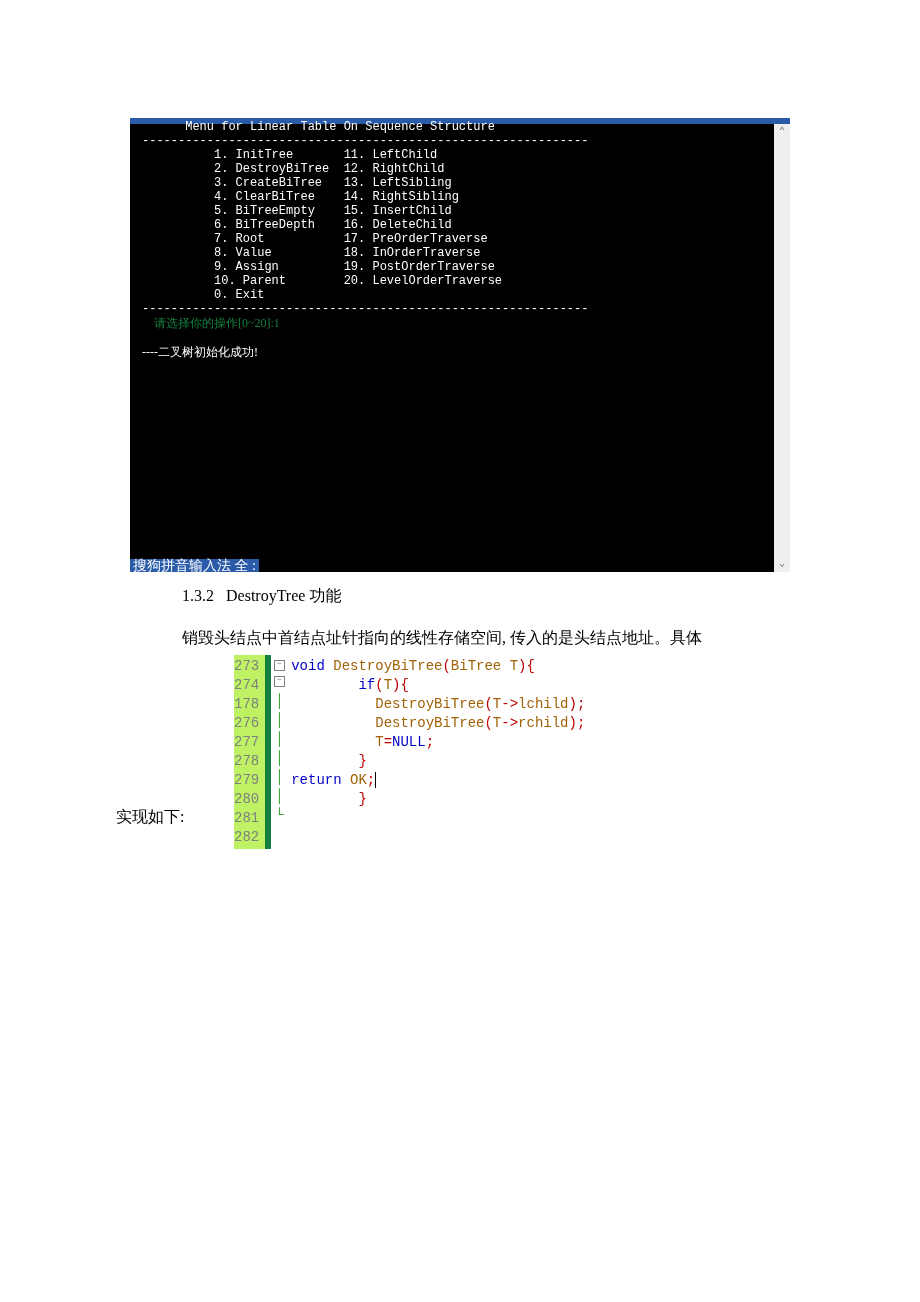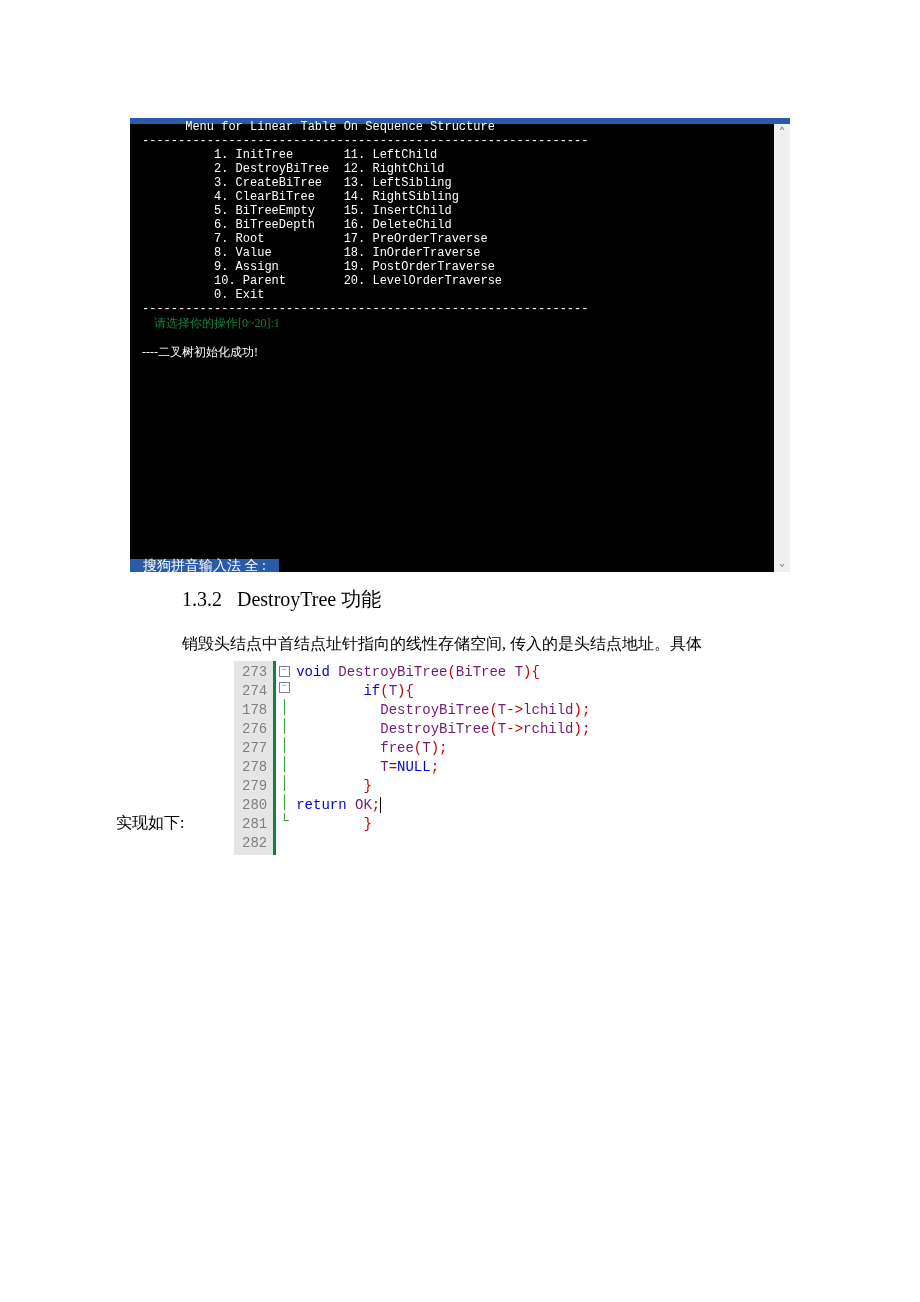--- a/index.html
+++ b/index.html
@@ -7,34 +7,34 @@
 .console-wrap{position:relative;width:660px;height:454px;background:#000;color:#fff;font-family:"Courier New",monospace;font-size:12px;line-height:14px;overflow:hidden}
 .console-wrap .titlebar{height:6px;background:#2a5ba8}
 .console-wrap .scroll{position:absolute;right:0;top:6px;bottom:0;width:16px;background:#efefef}
 .console-wrap .scroll .arrow{width:16px;height:16px;background:#efefef;color:#606060;font-size:10px;line-height:16px;text-align:center}
 .console-wrap .scroll .arrow.up{position:absolute;top:0}
 .console-wrap .scroll .arrow.down{position:absolute;bottom:0}
 .console-inner{position:absolute;left:12px;right:26px;top:2px;white-space:pre;color:#fff}
 .dashes{letter-spacing:0;color:#fff}
 .prompt-line{color:#15803d}
 .cn{font-family:"SimSun","Songti SC",serif}
-.ime{position:absolute;left:0;bottom:-1px;background:#2a5ba8;color:#fff;font-family:"SimSun",serif;font-size:14px;padding:0 13px}
-.section-heading{margin-top:14px;margin-left:52px;font-size:20px}
+.ime{position:absolute;left:0;bottom:-1px;background:#2a5ba8;color:#fff;font-family:"SimSun",serif;font-size:14px;padding:0 3px}
+.section-heading{margin-top:14px;margin-left:52px;font-size:16px}
 .para{margin-top:18px;margin-left:52px;line-height:26px}
 .impl-label{position:absolute;left:-118px;top:152px}
 .code-wrap{position:relative;margin-top:4px;margin-left:104px;width:414px}
 .code-block{display:flex;font-family:"Courier New",monospace;font-size:14px;line-height:19px}
-.gutter{background:#e5e5e5;color:#808080;text-align:right;padding:2px 6px 2px 8px;border-right:3px solid #15803d}
+.gutter{background:#bef264;color:#808080;text-align:right;padding:2px 6px 2px 0;border-right:6px solid #15803d}
 .fold{width:16px;background:#fff;color:#808080;padding:2px 0;text-align:center}
 .fold .mark{border:1px solid #808080;width:9px;height:9px;line-height:7px;font-size:9px;margin:3px auto 5px auto}
 .fold .bar{color:#30a030}
 .code{padding:2px 4px;background:#fff}
 .kw{color:#0000c8;font-weight:normal}
 .punct{color:#c00000}
-.normal{color:#701a75}
+.normal{color:#a16207}
 .cursor{border-right:1px solid #000}
 </style>
 </head>
 <body>
 
 <div class="page">
   <div class="console-wrap">
     <div class="titlebar"></div>
     <div class="scroll">
       <div class="arrow up">⌃</div>
@@ -95,21 +95,20 @@
           <div class="bar">│</div>
           <div class="bar">│</div>
           <div class="bar">└</div>
           <div>&nbsp;</div>
         </div>
       <div class="code" id="code-body">
           <div><span class="kw">void</span><span class="normal">&nbsp;DestroyBiTree</span><span class="punct">(</span><span class="normal">BiTree&nbsp;T</span><span class="punct">){</span></div>
           <div><span class="normal">&nbsp;&nbsp;&nbsp;&nbsp;&nbsp;&nbsp;&nbsp;&nbsp;</span><span class="kw">if</span><span class="punct">(</span><span class="normal">T</span><span class="punct">){</span></div>
           <div><span class="normal">&nbsp;&nbsp;&nbsp;&nbsp;&nbsp;&nbsp;&nbsp;&nbsp;&nbsp;&nbsp;DestroyBiTree</span><span class="punct">(</span><span class="normal">T</span><span class="punct">-&gt;</span><span class="normal">lchild</span><span class="punct">);</span></div>
           <div><span class="normal">&nbsp;&nbsp;&nbsp;&nbsp;&nbsp;&nbsp;&nbsp;&nbsp;&nbsp;&nbsp;DestroyBiTree</span><span class="punct">(</span><span class="normal">T</span><span class="punct">-&gt;</span><span class="normal">rchild</span><span class="punct">);</span></div>
-          <div><span class="normal">&nbsp;&nbsp;&nbsp;&nbsp;&nbsp;&nbsp;&nbsp;&nbsp;&nbsp;&nbsp;free</span><span class="punct">(</span><span class="normal">T</span><span class="punct">);</span></div>
           <div><span class="normal">&nbsp;&nbsp;&nbsp;&nbsp;&nbsp;&nbsp;&nbsp;&nbsp;&nbsp;&nbsp;T</span><span class="punct">=</span><span class="kw">NULL</span><span class="punct">;</span></div>
           <div><span class="normal">&nbsp;&nbsp;&nbsp;&nbsp;&nbsp;&nbsp;&nbsp;&nbsp;</span><span class="punct">}</span></div>
           <div><span class="kw">return</span><span class="normal">&nbsp;OK</span><span class="punct cursor">;</span></div>
           <div><span class="normal">&nbsp;&nbsp;&nbsp;&nbsp;&nbsp;&nbsp;&nbsp;&nbsp;</span><span class="punct">}</span></div>
           <div><span class="normal"></span>&nbsp;</div>
         </div>
     </div>
   </div>
 </div>
 

